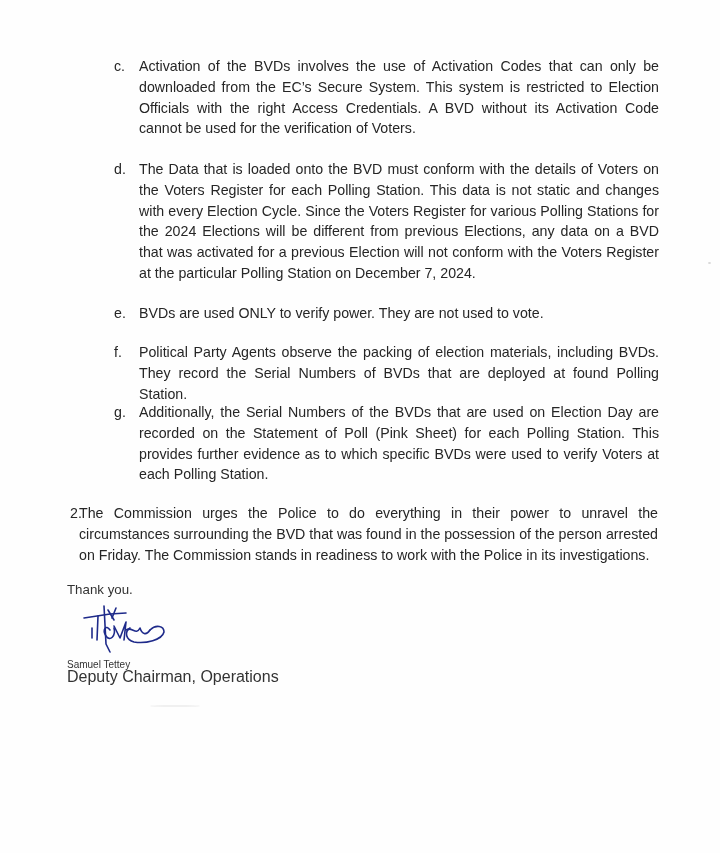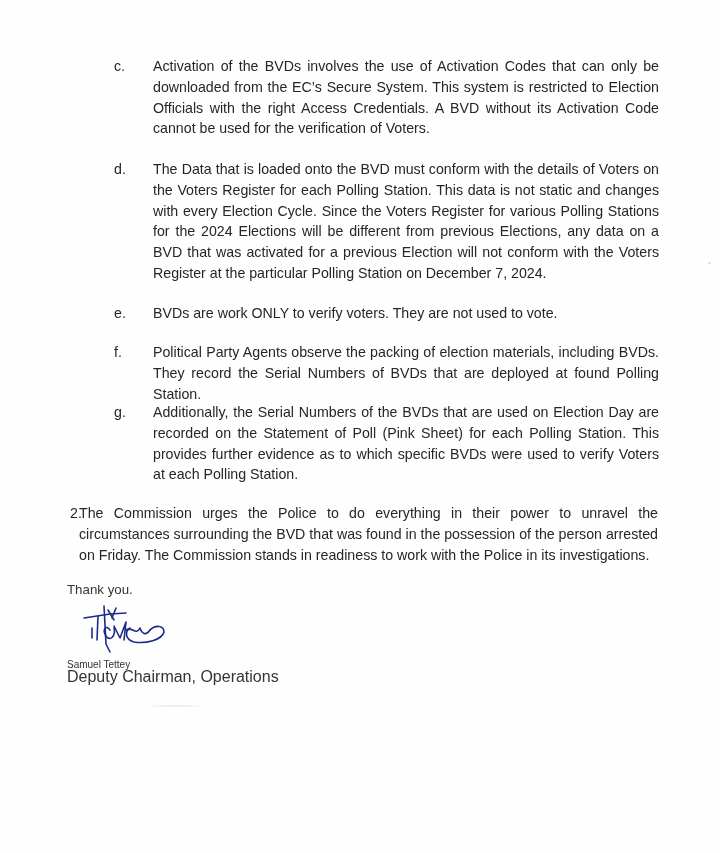--- a/index.html
+++ b/index.html
@@ -30,21 +30,21 @@
       text-align: justify;
       color: #262626;
     }
     .item .marker {
       position: absolute;
       left: 0;
       top: 0;
       width: 24px;
     }
     .item .body {
-      margin-left: 39px;
+      margin-left: 25px;
       display: block;
     }
     .item .body.lastleft {
       text-align-last: left;
     }
     .item-2 {
       position: absolute;
       left: 70px;
       width: 588px;
       font-size: 14.2px;
@@ -107,21 +107,21 @@
     <span class="body lastleft">Activation of the BVDs involves the use of Activation Codes that can only be downloaded from the EC’s Secure System. This system is restricted to Election Officials with the right Access Credentials. A BVD without its Activation Code cannot be used for the verification of Voters.</span>
   </div>
 
   <div class="item" style="top:159px;">
     <span class="marker">d.</span>
     <span class="body lastleft">The Data that is loaded onto the BVD must conform with the details of Voters on the Voters Register for each Polling Station. This data is not static and changes with every Election Cycle. Since the Voters Register for various Polling Stations for the 2024 Elections will be different from previous Elections, any data on a BVD that was activated for a previous Election will not conform with the Voters Register at the particular Polling Station on December 7, 2024.</span>
   </div>
 
   <div class="item" style="top:303px;">
     <span class="marker">e.</span>
-    <span class="body lastleft"><span>BVDs are work </span><b>ONLY</b><span> to verify voters. They are not used to vote.</span></span>
+    <span class="body lastleft"><span>BVDs are used </span><b>ONLY</b><span> to verify power. They are not used to vote.</span></span>
   </div>
 
   <div class="item" style="top:342px;">
     <span class="marker">f.</span>
     <span class="body lastleft">Political Party Agents observe the packing of election materials, including BVDs. They record the Serial Numbers of BVDs that are deployed at found Polling Station.</span>
   </div>
 
   <div class="item" style="top:402px;">
     <span class="marker">g.</span>
     <span class="body lastleft">Additionally, the Serial Numbers of the BVDs that are used on Election Day are recorded on the Statement of Poll (Pink Sheet) for each Polling Station. This provides further evidence as to which specific BVDs were used to verify Voters at each Polling Station.</span>

